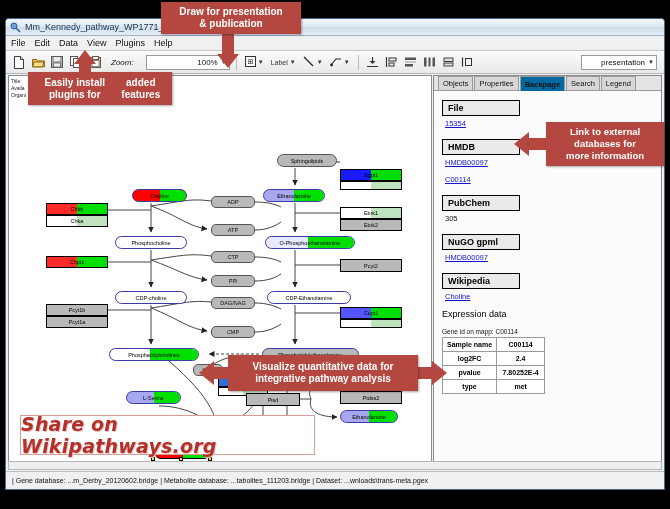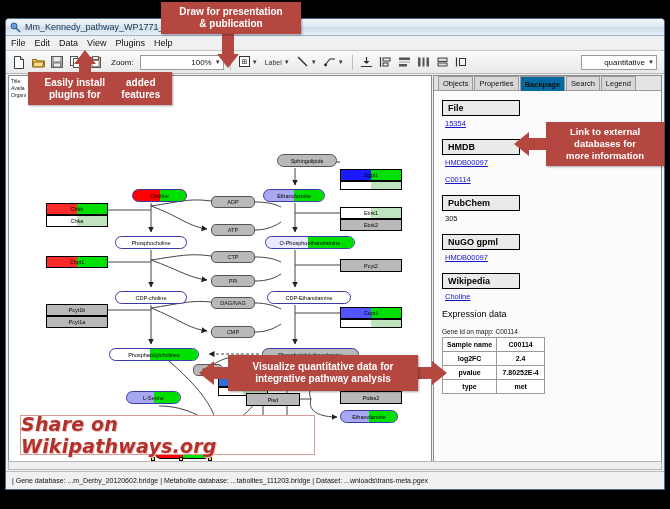--- a/index.html
+++ b/index.html
@@ -45,21 +45,21 @@
     display: flex; align-items: center; gap: 3px;
     padding: 0 5px; font-size: 8px; color: #222;
   }
   .tbtn {
     width: 16px; height: 16px; border: 1px solid transparent;
     display: flex; align-items: center; justify-content: center;
     font-size: 10px; color: #444; background: transparent;
   }
   .tbtn svg { display: block; }
   .tsep { width: 1px; height: 15px; background: #bdbdbd; margin: 0 3px; }
-  .zoom-label { font-size: 8px; margin: 0 3px 0 5px; color: #111; }
+  .zoom-label { font-size: 8px; margin: 0 9px 0 5px; color: #111; font-style: italic; }
   .combo {
     height: 15px; border: 1px solid #9a9a9a; background: #fff;
     display: flex; align-items: center; justify-content: flex-end;
     font-size: 8px; padding: 0 2px 0 4px; color: #111;
   }
   .combo .arrow { font-size: 6px; color: #333; padding-left: 3px; }
   .dropbtn {
     height: 16px; display: flex; align-items: center; gap: 2px;
     font-size: 8px; color: #333; padding: 0 2px;
   }
@@ -312,21 +312,21 @@
       </div>
       <div class="tbtn">
         <svg width="13" height="12" viewBox="0 0 13 12">
             <path d="M1.5 1.5v9" stroke="#333" stroke-width="1.2"></path>
             <rect x="4.5" y="2.5" width="6" height="7" fill="none" stroke="#333"></rect>
           </svg>
       </div>
 
       <div style="flex:1"></div>
       <div class="combo" style="width:76px;margin-right:2px">
-        <span>quantitative</span>
+        <span>presentation</span>
         <span class="arrow">▼</span>
       </div>
     </div>
 
     <div class="workarea">
 
       <div class="canvas-pane">
 
         <div class="pw-info">
           <div>Title:</div>

